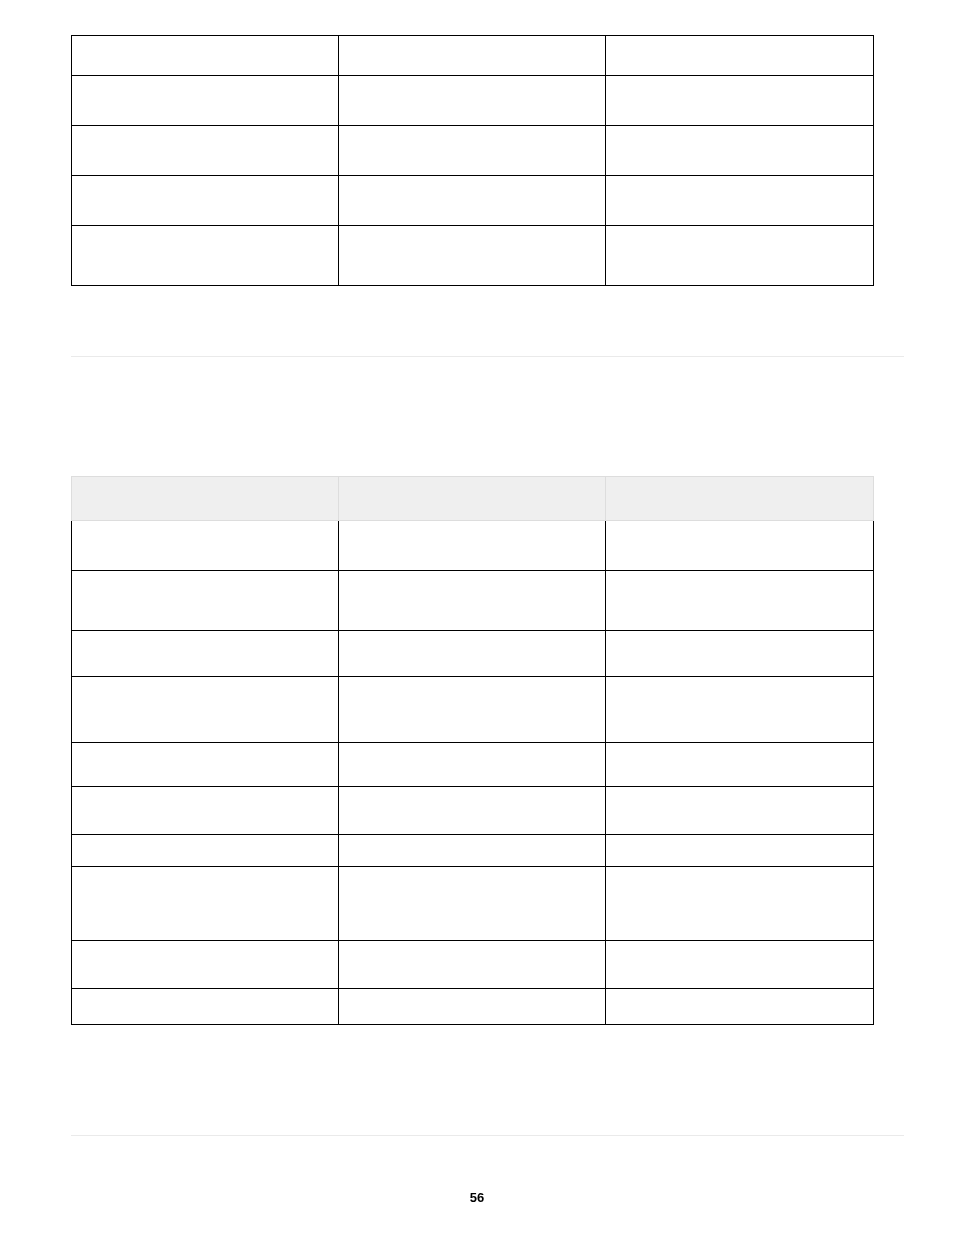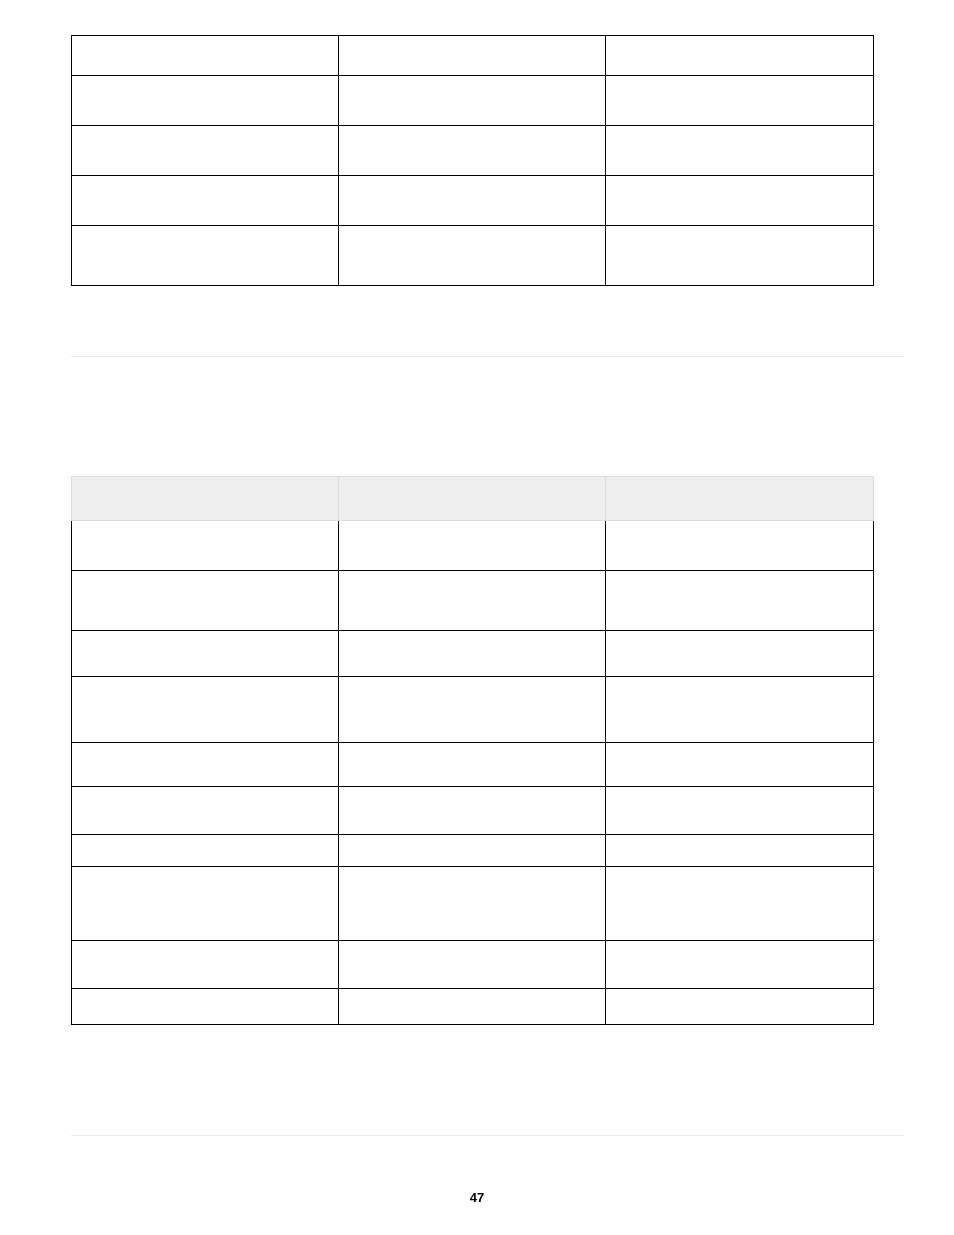--- a/index.html
+++ b/index.html
@@ -172,14 +172,14 @@
         <tr>
           <td data-bind="table2.rows.9.c1" style="height: 36px;"></td>
           <td data-bind="table2.rows.9.c2" style="height: 36px;"></td>
           <td data-bind="table2.rows.9.c3" style="height: 36px;"></td>
         </tr>
       </tbody>
   </table>
 
   <div class="divider d2"></div>
 
-  <div class="page-number" data-bind="page_number">47</div>
+  <div class="page-number" data-bind="page_number">56</div>
 </div>
 
 </body></html>

